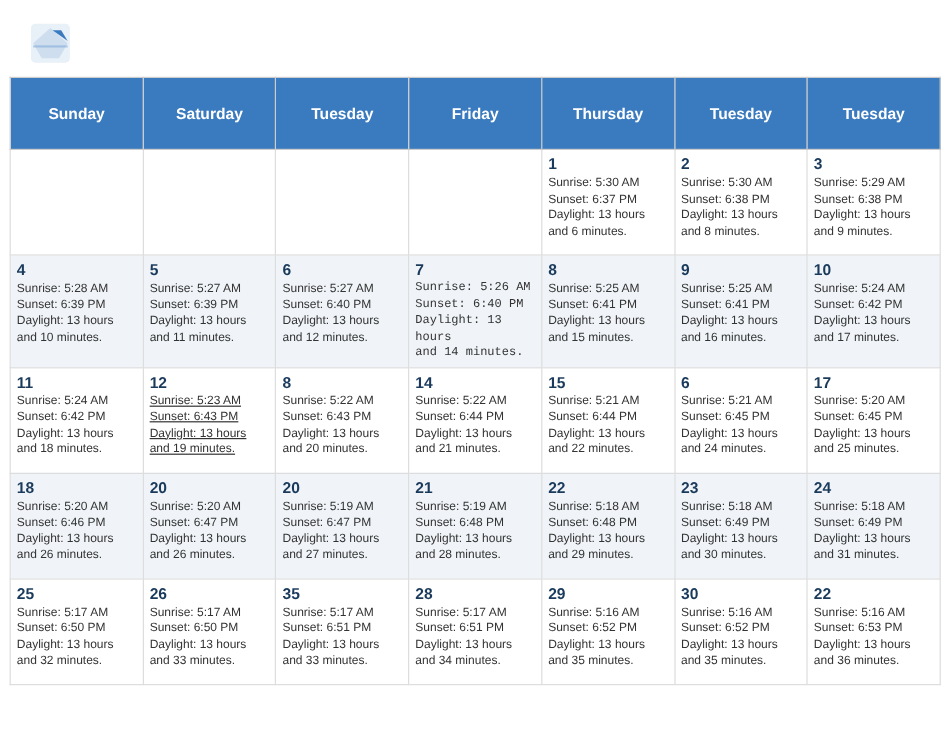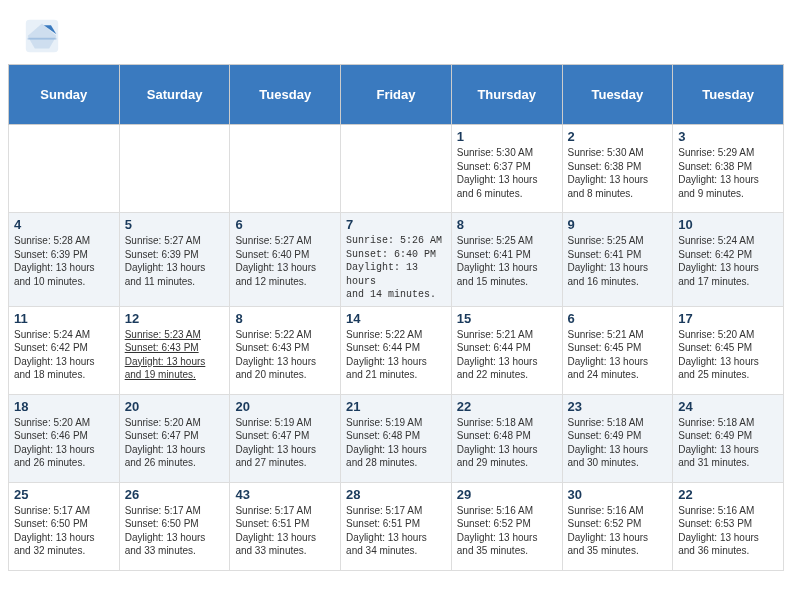--- a/index.html
+++ b/index.html
@@ -319,21 +319,21 @@
 and 32 minutes.</div>
         </td>
         <td>
           <span class="day-number">26</span>
           <div class="day-info" style="white-space: pre-line;">Sunrise: 5:17 AM
 Sunset: 6:50 PM
 Daylight: 13 hours
 and 33 minutes.</div>
         </td>
         <td>
-          <span class="day-number">43</span>
+          <span class="day-number">35</span>
           <div class="day-info" style="white-space: pre-line;">Sunrise: 5:17 AM
 Sunset: 6:51 PM
 Daylight: 13 hours
 and 33 minutes.</div>
         </td>
         <td>
           <span class="day-number">28</span>
           <div class="day-info" style="white-space: pre-line;">Sunrise: 5:17 AM
 Sunset: 6:51 PM
 Daylight: 13 hours

